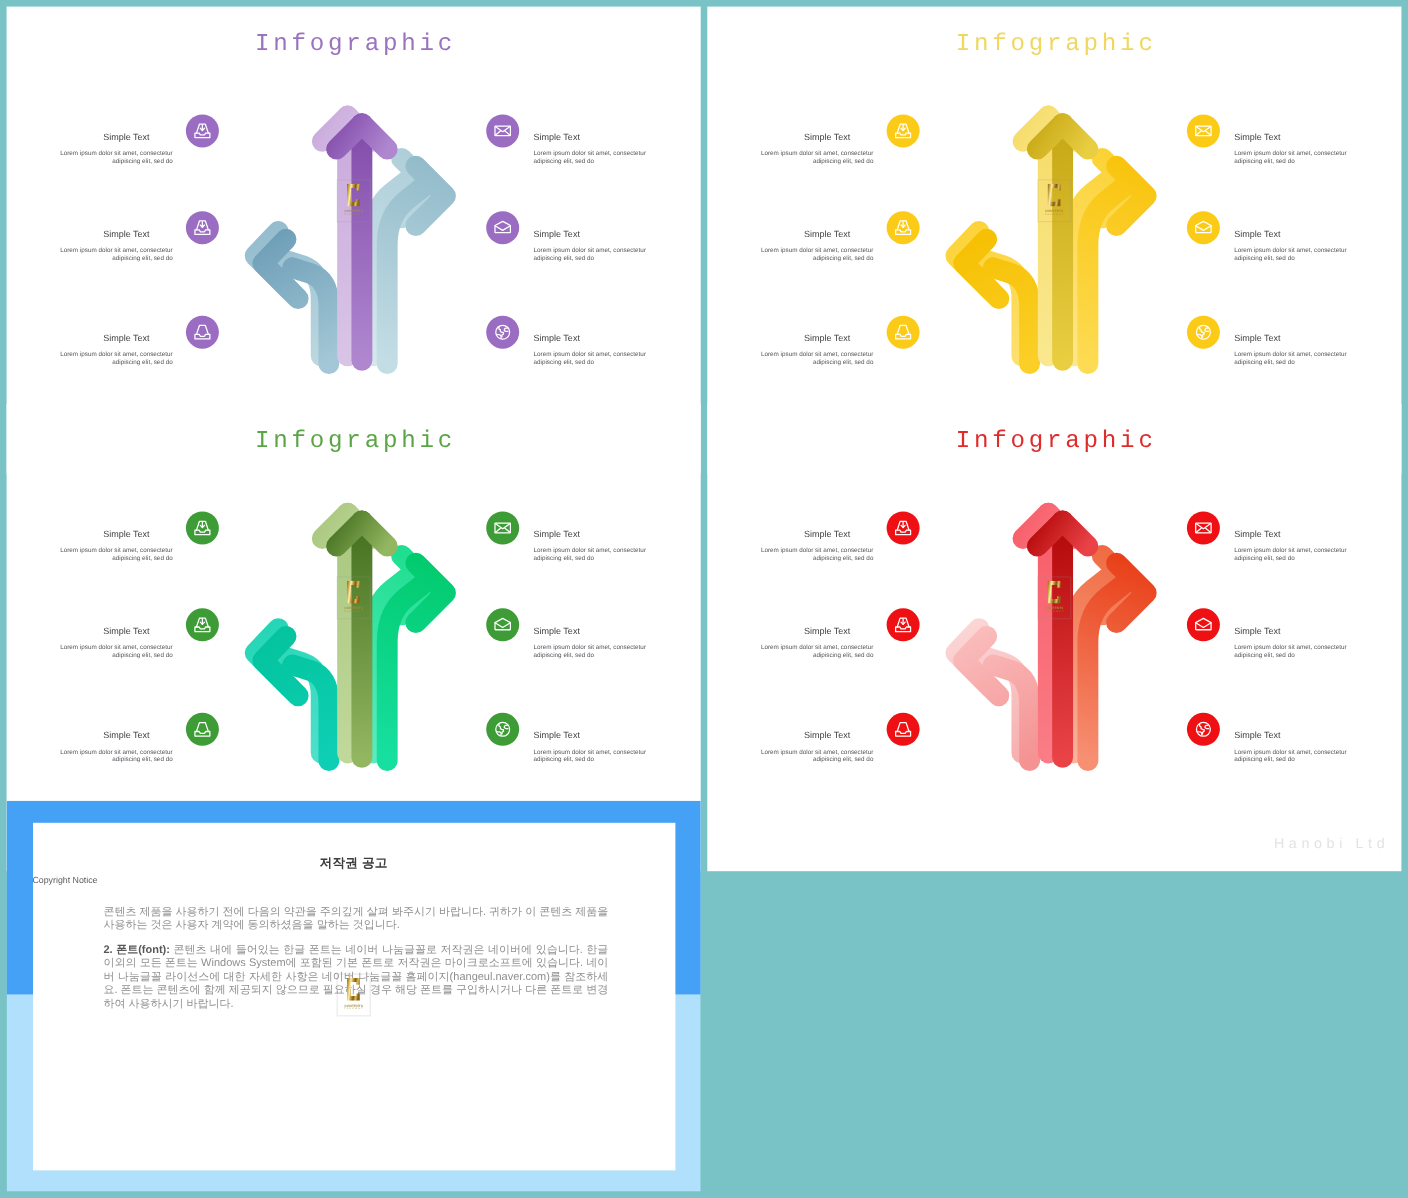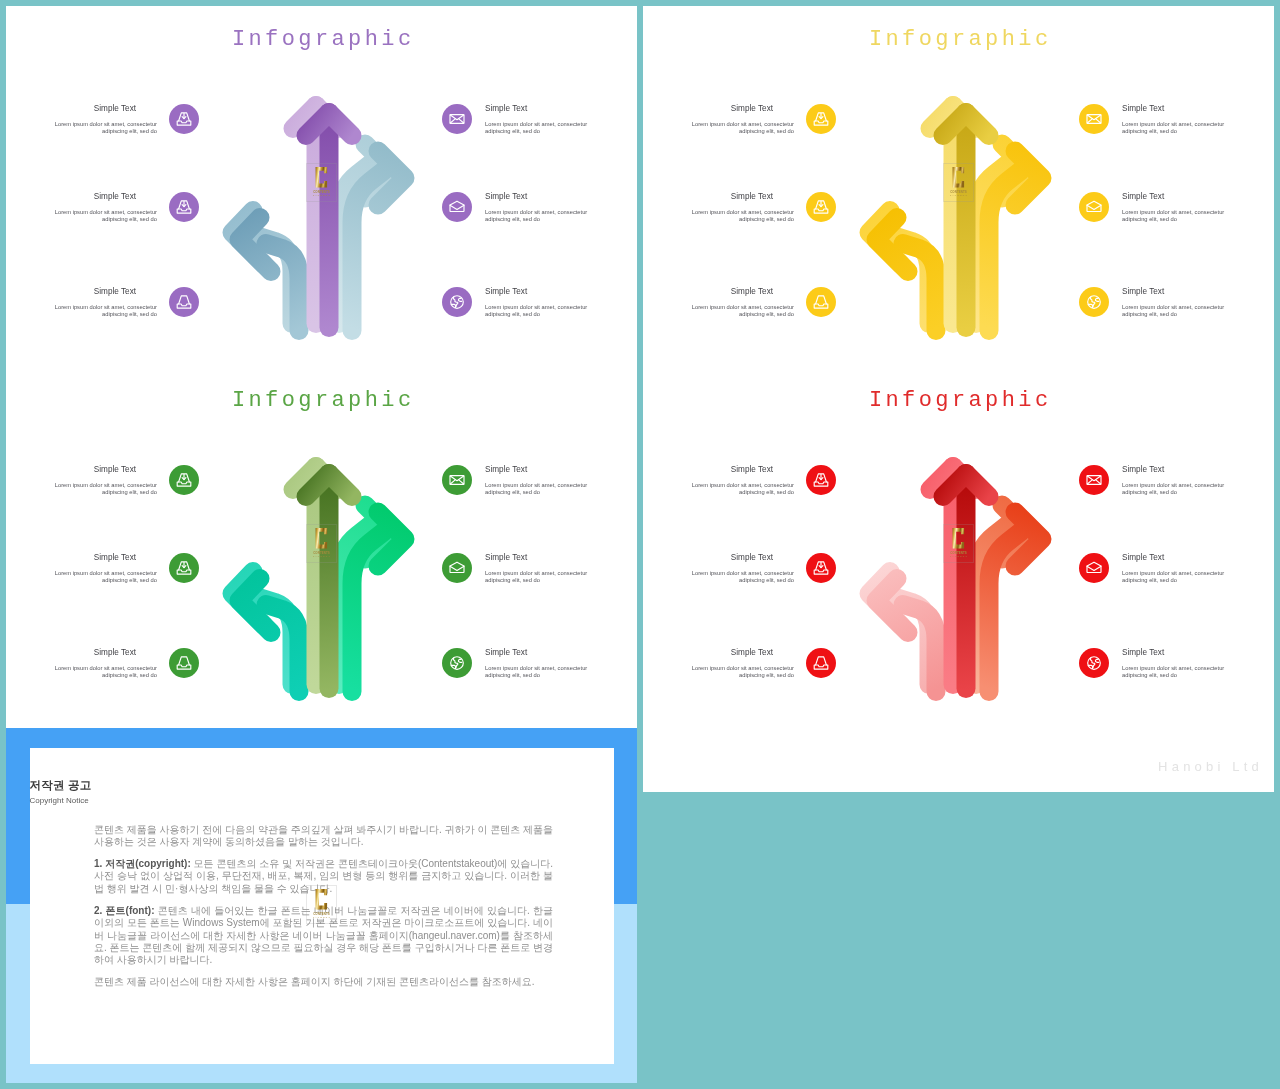--- a/index.html
+++ b/index.html
@@ -12,21 +12,21 @@
 .pos3{left:6px;top:367px}.pos4{left:643px;top:367px}
 .pos5{left:6px;top:728px;background:transparent}
 
 .stitle{position:absolute;left:0;top:21px;width:100%;text-align:center;
  font-family:"Liberation Mono",monospace;font-size:22px;letter-spacing:3.4px;font-weight:400;
  white-space:nowrap;text-indent:3.4px}
 .sfooter{position:absolute;right:11px;bottom:22px;font-size:13px;letter-spacing:4.2px;line-height:7px;
  color:#e3e3e3;white-space:nowrap}
 
 .row{position:absolute;height:40px}
-.rtxt{position:absolute;top:0;width:120px}
+.rtxt{position:absolute;top:16px;width:120px}
 .rhd{font-size:8.2px;color:#3f3f44;line-height:9.5px;white-space:nowrap;font-weight:400}
 .rbd{font-size:5.75px;color:#55555b;line-height:7.6px;margin-top:7px}
 .ricon{position:absolute;top:0px;width:30px;height:30px;border-radius:50%;
  display:flex;align-items:center;justify-content:center}
 .ricon svg{width:16px;height:16px;display:block;fill:none;stroke:#fff;
  stroke-width:1.15;stroke-linecap:round;stroke-linejoin:round}
 .colL{left:31px;width:162px}
 .colL .rtxt{left:0;text-align:right}
 .colL .rhd{padding-right:21px}
 .colL .ricon{right:0}
@@ -34,21 +34,21 @@
 .colR .rtxt{left:43px;text-align:left}
 .colR .ricon{left:0}
 .rA{top:98px}.rB{top:186px}.rC{top:281px}
 
 .art{position:absolute;left:207px;top:80px;width:217px;height:268px}
 .art svg{width:100%;height:100%;display:block;overflow:visible}
 
 .cpLight{position:absolute;left:0;top:0;width:631px;height:355px;background:#b0e0fc}
 .cpDark{position:absolute;left:0;top:0;width:631px;height:176px;background:#45a1f5}
 .cpPaper{position:absolute;left:23.5px;top:19.5px;width:584px;height:316px;background:#fff}
-.cpH1{position:absolute;left:0;top:30px;width:100%;text-align:left;font-size:11.5px;
+.cpH1{position:absolute;left:0;top:30px;width:100%;text-align:center;font-size:11.5px;
  font-weight:700;color:#3c3c3c;letter-spacing:.2px;line-height:14px}
 .cpH2{position:absolute;left:0;top:48px;width:100%;font-size:8px;
  color:#5c5c5c;line-height:9px}
 .cpBody{position:absolute;left:64.5px;top:76px;width:459px;font-size:10px;line-height:12.3px;
  color:#8e8e8e;text-align:justify;word-break:break-all}
 .cpBody p{margin-bottom:10px}
 .cpBody b{color:#575757;font-weight:700}
 
 .wm{position:absolute;width:31.7px;height:39.7px}
 .wmBox{position:absolute;left:0;top:0;width:100%;height:100%;
@@ -750,23 +750,21 @@
       <div class="sfooter">Hanobi Ltd</div>
     </div>
     <div class="slide pos5" id="slide-copyright">
       <div class="cpLight"></div>
       <div class="cpDark"></div>
       <div class="cpPaper">
         <div class="cpH1">저작권 공고</div>
         <div class="cpH2">Copyright Notice</div>
         <div class="cpBody">
           <p>콘텐츠 제품을 사용하기 전에 다음의 약관을 주의깊게 살펴 봐주시기 바랍니다. 귀하가 이 콘텐츠 제품을 사용하는 것은 사용자 계약에 동의하셨음을 말하는 것입니다.</p>
-          <p><b>1. 저작권(copyright):</b> 모든 콘텐츠의 소유 및 저작권은 콘텐츠테이크아웃(Contentstakeout)에 있습니다. 사전 승낙 없이 상업적 이용, 무단전재, 배포, 복제, 임의 변형 등의 행위를 금지하고 있습니다. 이러한 불법 행위 발견 시 민·형사상의 책임을 물을 수 있습니다.</p>
           <p><b>2. 폰트(font):</b> 콘텐츠 내에 들어있는 한글 폰트는 네이버 나눔글꼴로 저작권은 네이버에 있습니다. 한글 이외의 모든 폰트는 Windows System에 포함된 기본 폰트로 저작권은 마이크로소프트에 있습니다. 네이버 나눔글꼴 라이선스에 대한 자세한 사항은 네이버 나눔글꼴 홈페이지(hangeul.naver.com)를 참조하세요. 폰트는 콘텐츠에 함께 제공되지 않으므로 필요하실 경우 해당 폰트를 구입하시거나 다른 폰트로 변경하여 사용하시기 바랍니다.</p>
-          <p>콘텐츠 제품 라이선스에 대한 자세한 사항은 홈페이지 하단에 기재된 콘텐츠라이선스를 참조하세요.</p>
         </div>
       </div>
       <div class="wm" style="left:299.7px;top:156.7px">
         <div class="wmBox"></div>
         <div class="wmC" aria-label="C">
           <svg class="wmSvg" viewBox="4 1.5 22 27.1" preserveAspectRatio="none">
             <defs>
               <linearGradient id="gold9" x1="0" y1="0" x2="1" y2="0.25">
                 <stop offset="0" stop-color="#8a6416"></stop>
                 <stop offset=".16" stop-color="#cfa73c"></stop>

